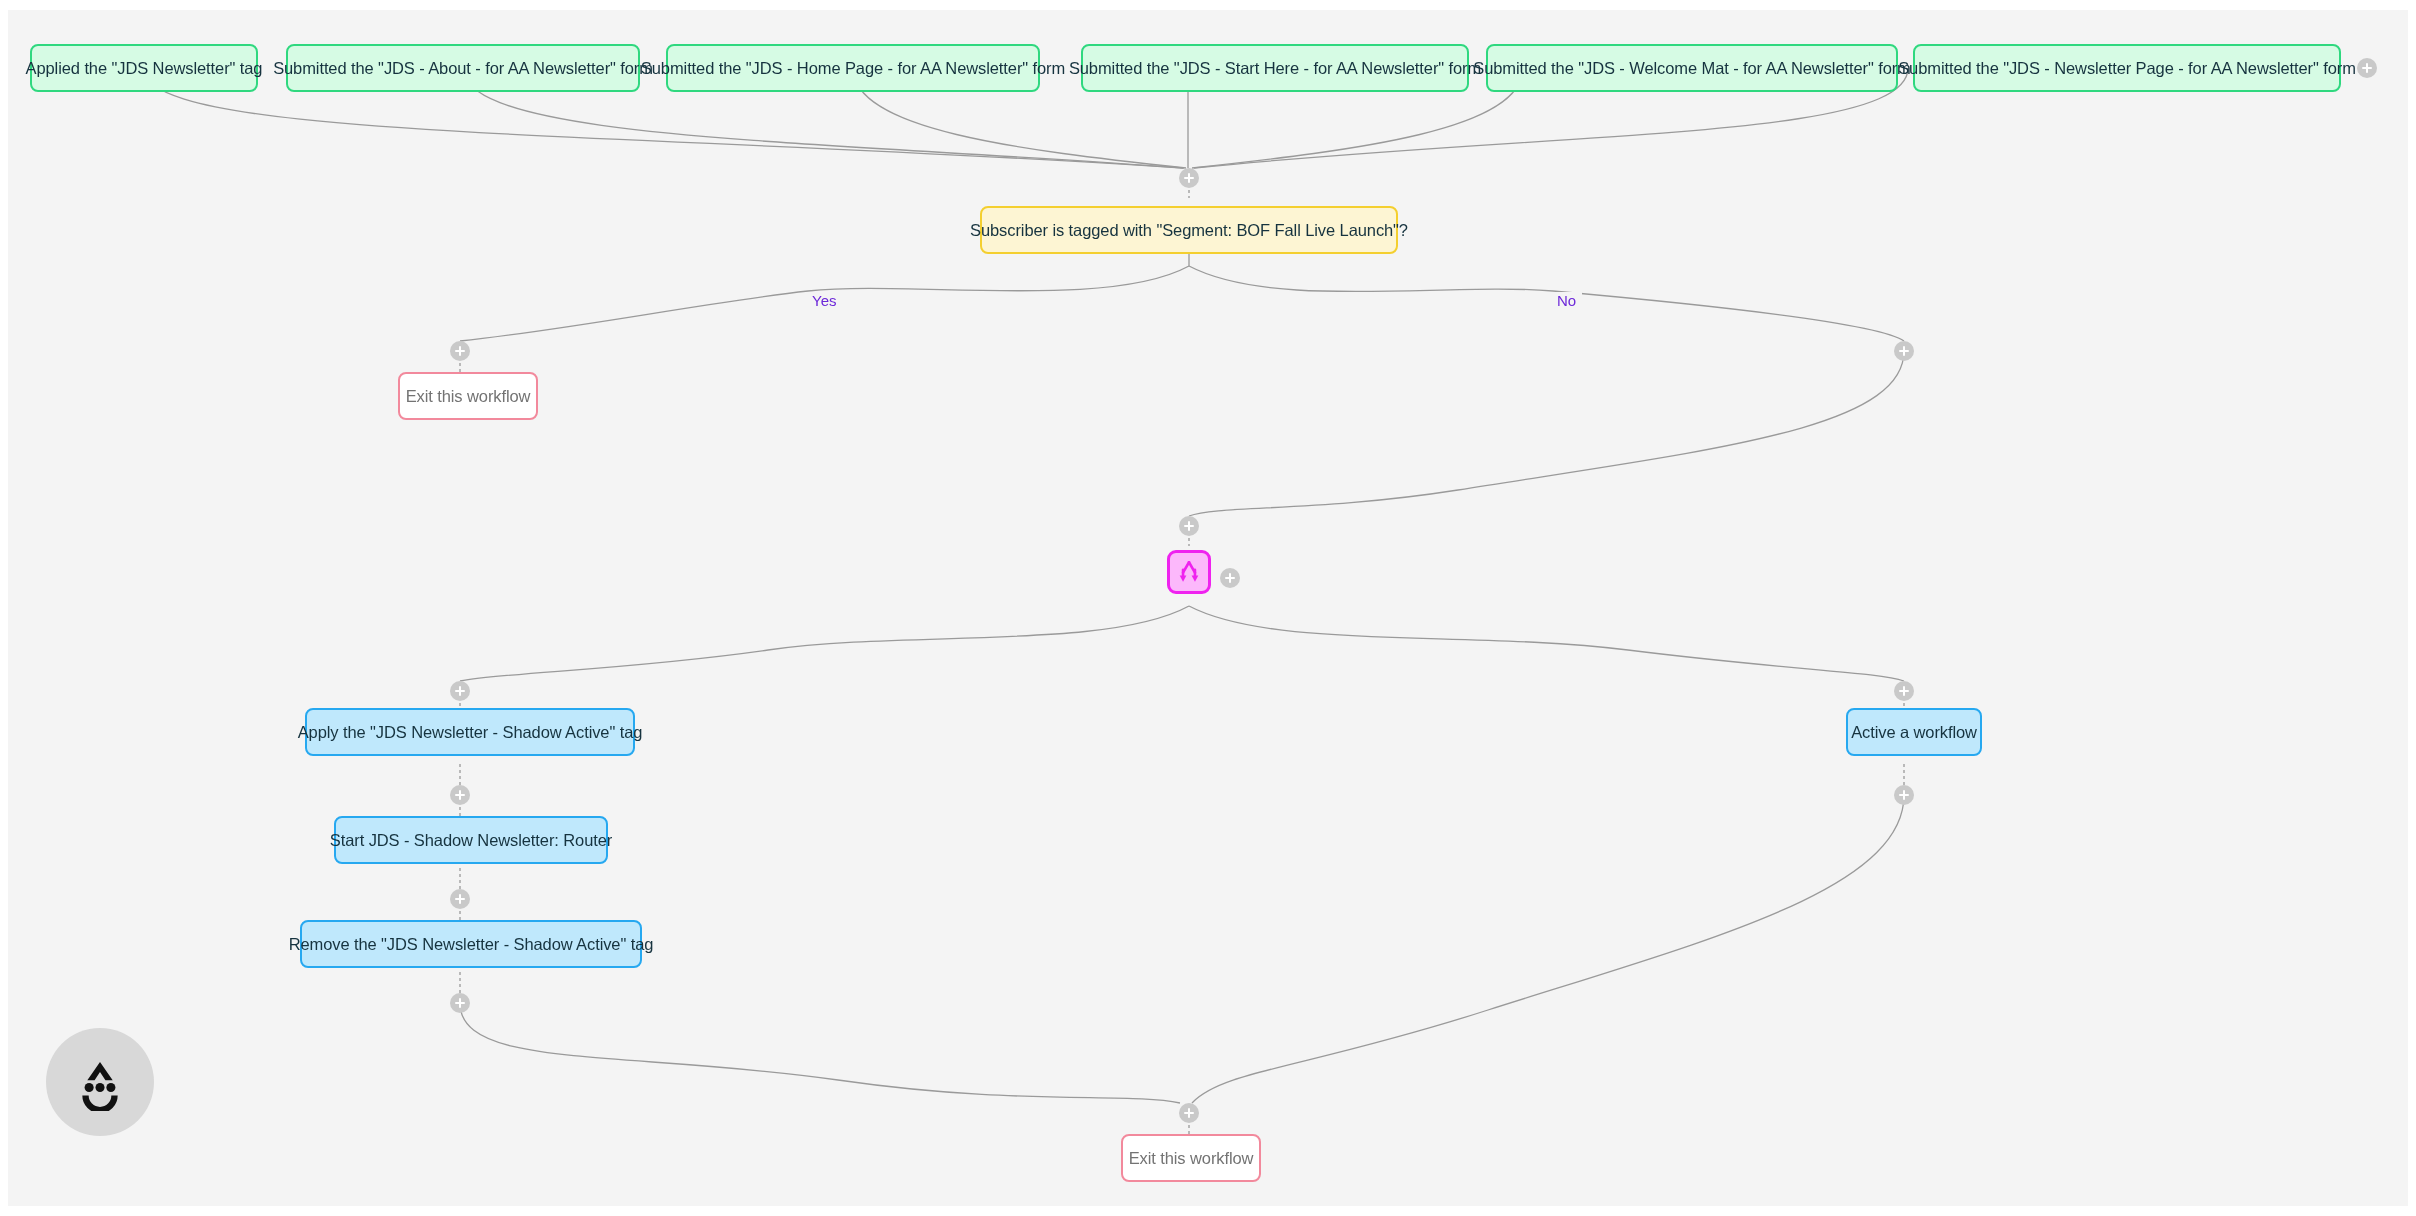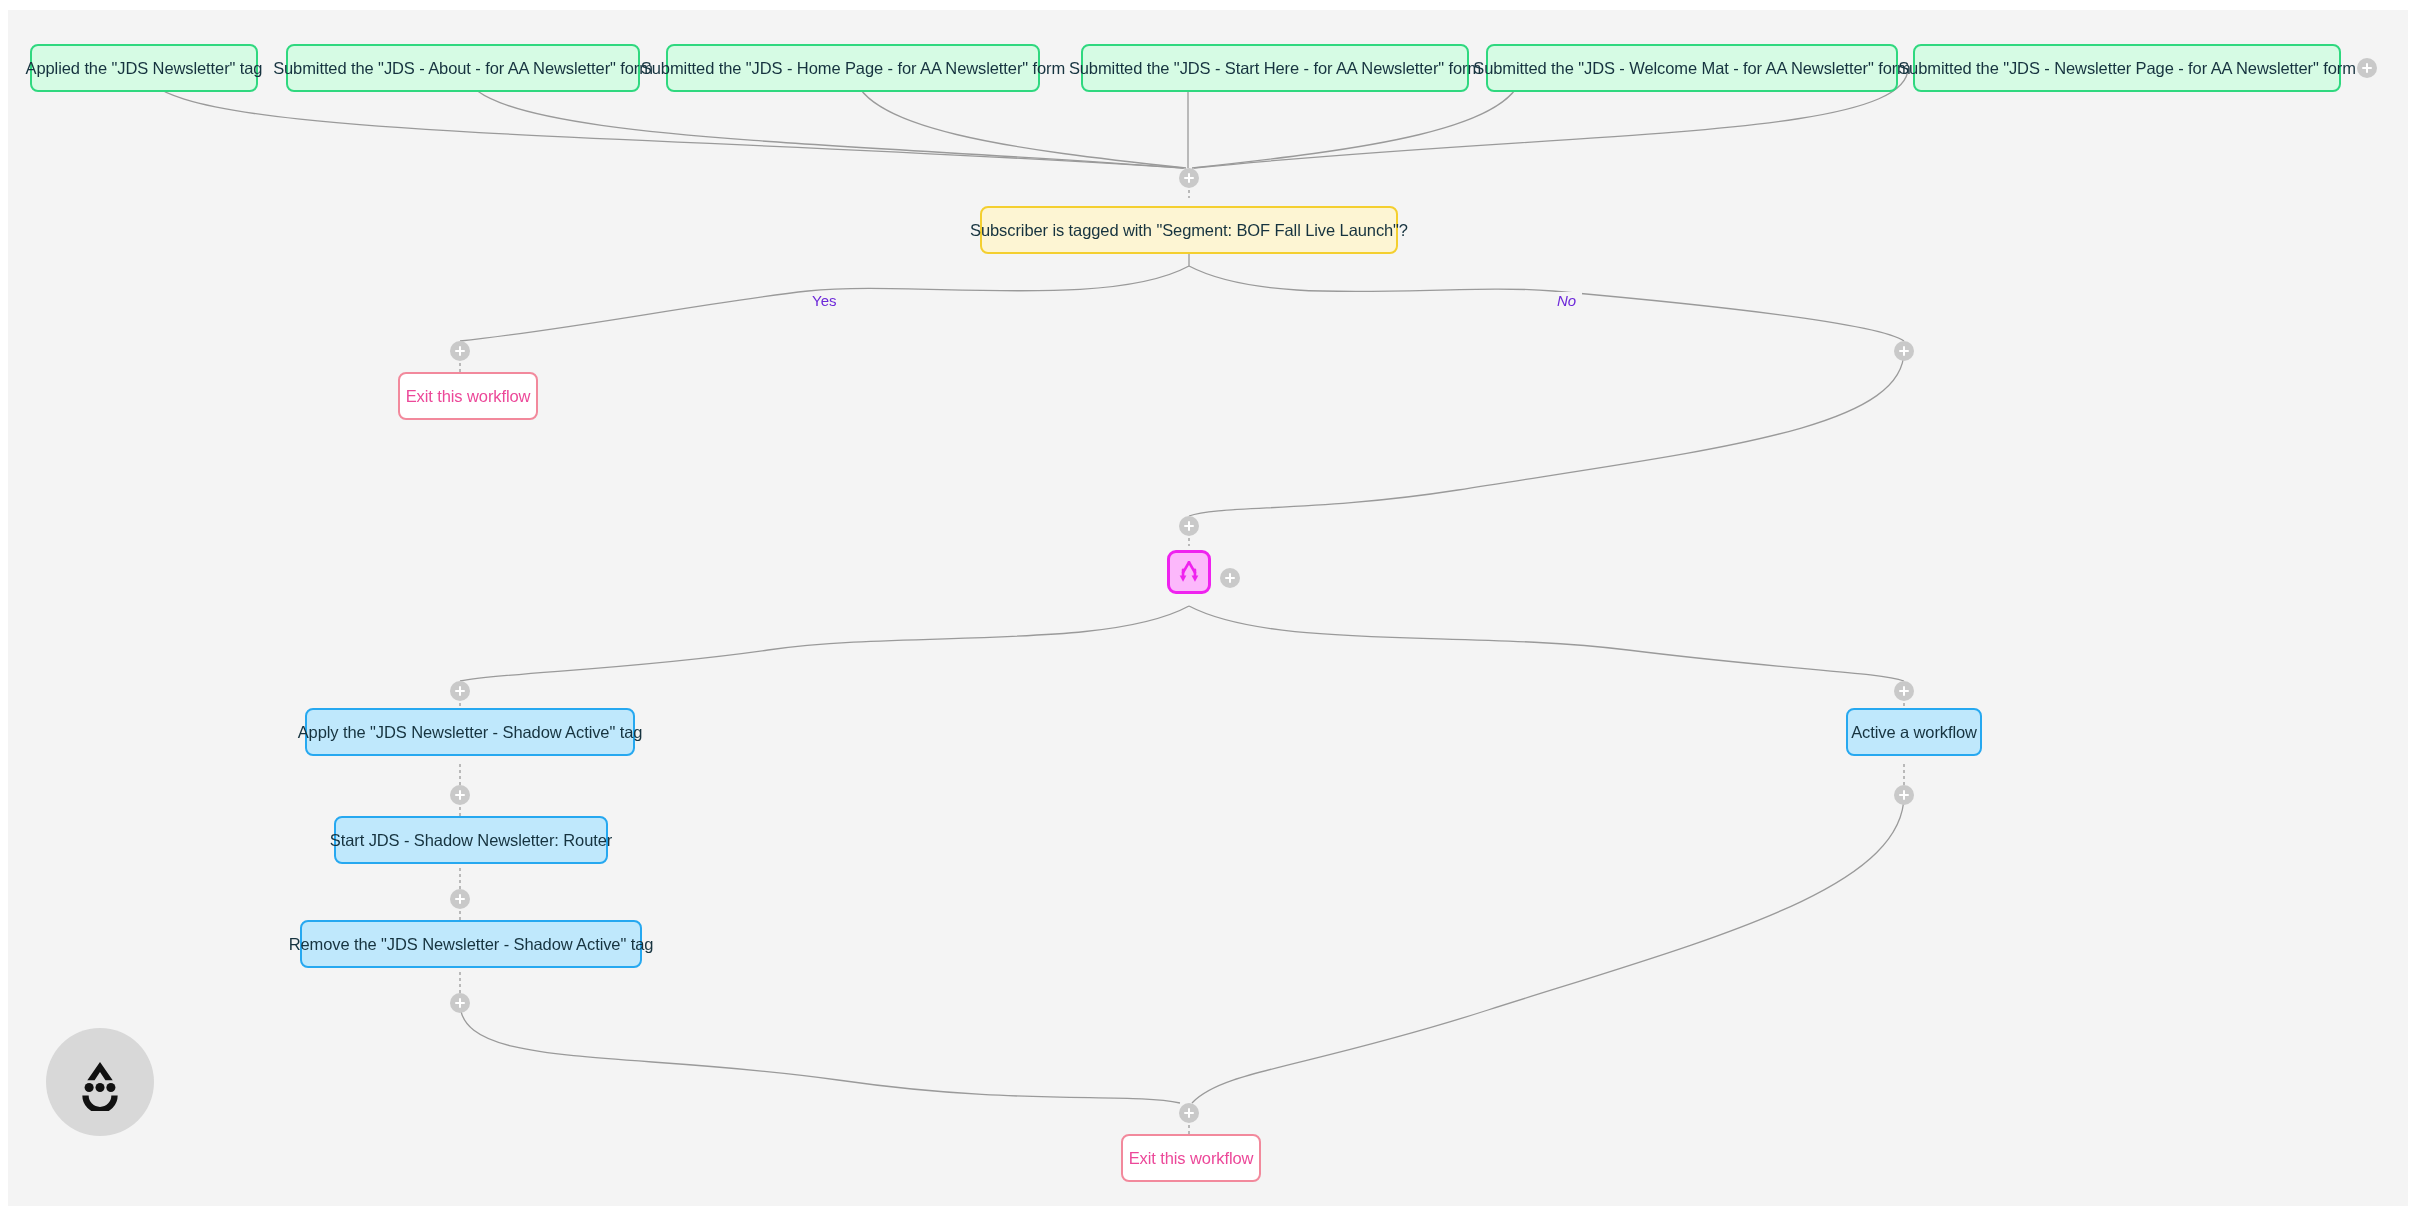--- a/index.html
+++ b/index.html
@@ -72,21 +72,21 @@
     background: #bfe8fc;
     border-color: #26a8f0;
     color: #16333f;
     font-size: 16.5px;
     height: 48px;
     padding: 0 18px;
   }
   .node.exit {
     background: #ffffff;
     border-color: #f2899c;
-    color: #ec4899;
+    color: #737373;
     font-size: 16.5px;
     height: 48px;
     padding: 0 18px;
   }
   .node.split {
     background: #fcb8fb;
     border-color: #ef22ef;
     border-width: 3px;
     border-radius: 9px;
     width: 44px;
@@ -209,21 +209,21 @@
 
     <div class="plus" style="left:2349px; top:48px;"></div>
 
     <div class="plus" style="left:1171px; top:158px;"></div>
 
     <div class="node condition" style="left:972px; top:196px; width:418px;">
       <span class="node-label">Subscriber is tagged with "Segment: BOF Fall Live Launch"?</span>
     </div>
 
     <div class="branch-label" style="left:798px; top:282px;">Yes</div>
-    <div class="branch-label" style="left:1543px; top:282px;font-style:italic;">No</div>
+    <div class="branch-label" style="left:1543px; top:282px;">No</div>
 
     <div class="plus" style="left:442px; top:331px;"></div>
     <div class="node exit" style="left:390px; top:362px; width:140px;">
       <span class="node-label">Exit this workflow</span>
     </div>
 
     <div class="plus" style="left:1886px; top:331px;"></div>
 
     <div class="plus" style="left:1171px; top:506px;"></div>
 

